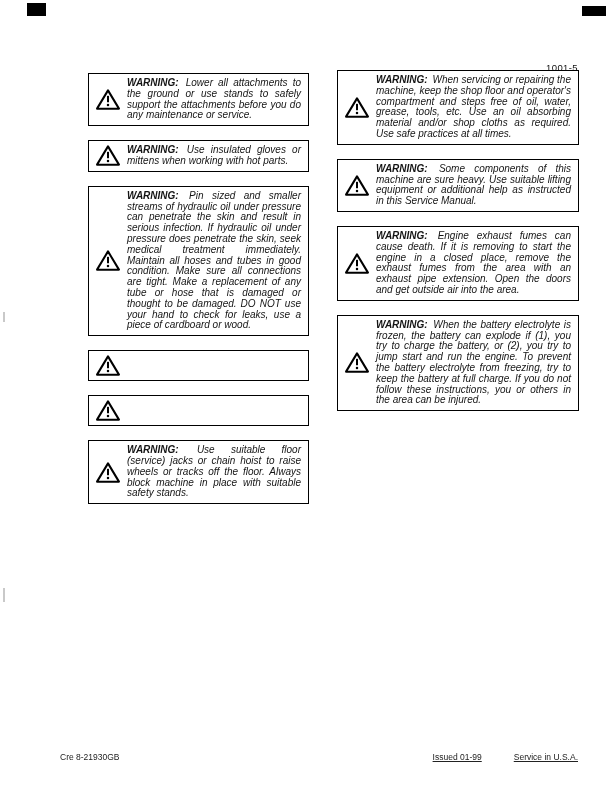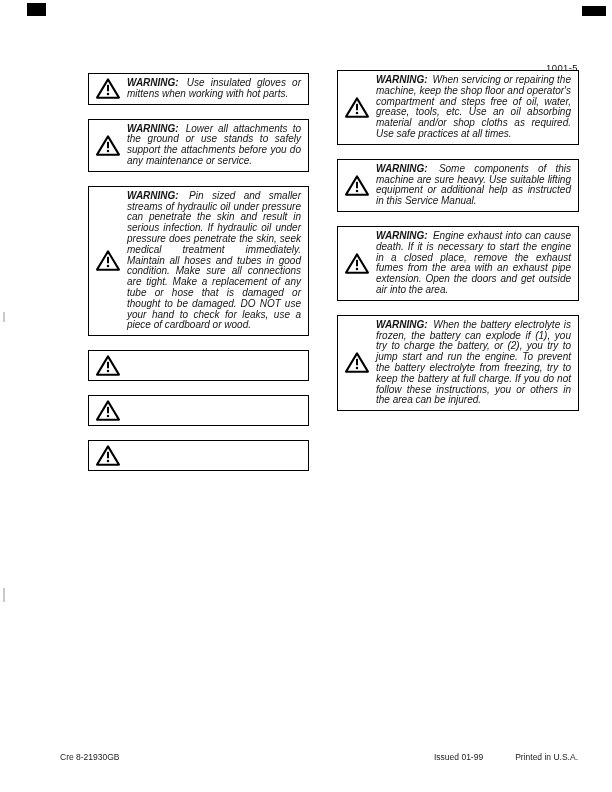--- a/index.html
+++ b/index.html
@@ -64,21 +64,21 @@
 
   .footer {
     position: absolute;
     left: 0;
     right: 0;
     top: 752px;
     font-size: 8.5px;
     color: #222;
   }
   .footer-left { position: absolute; left: 60px; }
-  .footer-right { position: absolute; right: 34px; display: flex; gap: 32px; }
+  .footer-right { position: absolute; right: 34px; display: flex; gap: 32px; text-decoration: underline; }
 
   
   .artifact { position: absolute; background: #000; }
   .artifact-tl { top: 3px; left: 27px; width: 19px; height: 13px; }
   .artifact-tr { top: 6px; right: 6px; width: 24px; height: 10px; }
   .artifact-edge {
     position: absolute;
     background: #c9c9c9;
     width: 2px;
   }
@@ -97,42 +97,42 @@
 
 <div class="col col-left" id="left-column">
   <div class="warning-box">
     <span class="warning-iconwrap">
       <svg viewBox="0 0 26 23" width="24" height="21" aria-hidden="true">
         <polygon points="13,1.5 25,21.5 1,21.5" fill="none" stroke="#000" stroke-width="2.2" stroke-linejoin="round"></polygon>
         <rect x="11.9" y="7.5" width="2.2" height="7" fill="#000"></rect>
         <circle cx="13" cy="17.6" r="1.35" fill="#000"></circle>
       </svg>
     </span>
+    <p class="warning-para"><span class="warning-label">WARNING:</span> <span>Lower all attachments to the ground or use stands to safely support the attachments before you do any maintenance or service.</span></p>
+  </div>
+
+  <div class="warning-box">
+    <span class="warning-iconwrap">
+      <svg viewBox="0 0 26 23" width="24" height="21" aria-hidden="true">
+        <polygon points="13,1.5 25,21.5 1,21.5" fill="none" stroke="#000" stroke-width="2.2" stroke-linejoin="round"></polygon>
+        <rect x="11.9" y="7.5" width="2.2" height="7" fill="#000"></rect>
+        <circle cx="13" cy="17.6" r="1.35" fill="#000"></circle>
+      </svg>
+    </span>
     <p class="warning-para"><span class="warning-label">WARNING:</span> <span>Use insulated gloves or mittens when working with hot parts.</span></p>
   </div>
 
   <div class="warning-box">
     <span class="warning-iconwrap">
       <svg viewBox="0 0 26 23" width="24" height="21" aria-hidden="true">
         <polygon points="13,1.5 25,21.5 1,21.5" fill="none" stroke="#000" stroke-width="2.2" stroke-linejoin="round"></polygon>
         <rect x="11.9" y="7.5" width="2.2" height="7" fill="#000"></rect>
         <circle cx="13" cy="17.6" r="1.35" fill="#000"></circle>
       </svg>
     </span>
-    <p class="warning-para"><span class="warning-label">WARNING:</span> <span>Lower all attachments to the ground or use stands to safely support the attachments before you do any maintenance or service.</span></p>
-  </div>
-
-  <div class="warning-box">
-    <span class="warning-iconwrap">
-      <svg viewBox="0 0 26 23" width="24" height="21" aria-hidden="true">
-        <polygon points="13,1.5 25,21.5 1,21.5" fill="none" stroke="#000" stroke-width="2.2" stroke-linejoin="round"></polygon>
-        <rect x="11.9" y="7.5" width="2.2" height="7" fill="#000"></rect>
-        <circle cx="13" cy="17.6" r="1.35" fill="#000"></circle>
-      </svg>
-    </span>
     <p class="warning-para"><span class="warning-label">WARNING:</span> <span>Pin sized and smaller streams of hydraulic oil under pressure can penetrate the skin and result in serious infection. If hydraulic oil under pressure does penetrate the skin, seek medical treatment immediately. Maintain all hoses and tubes in good condition. Make sure all connections are tight. Make a replacement of any tube or hose that is damaged or thought to be damaged. DO NOT use your hand to check for leaks, use a piece of cardboard or wood.</span></p>
   </div>
 
   <div class="warning-box">
     <span class="warning-iconwrap">
       <svg viewBox="0 0 26 23" width="24" height="21" aria-hidden="true">
         <polygon points="13,1.5 25,21.5 1,21.5" fill="none" stroke="#000" stroke-width="2.2" stroke-linejoin="round"></polygon>
         <rect x="11.9" y="7.5" width="2.2" height="7" fill="#000"></rect>
         <circle cx="13" cy="17.6" r="1.35" fill="#000"></circle>
       </svg>
@@ -150,20 +150,21 @@
   </div>
 
   <div class="warning-box">
     <span class="warning-iconwrap">
       <svg viewBox="0 0 26 23" width="24" height="21" aria-hidden="true">
         <polygon points="13,1.5 25,21.5 1,21.5" fill="none" stroke="#000" stroke-width="2.2" stroke-linejoin="round"></polygon>
         <rect x="11.9" y="7.5" width="2.2" height="7" fill="#000"></rect>
         <circle cx="13" cy="17.6" r="1.35" fill="#000"></circle>
       </svg>
     </span>
+    <p class="warning-para"><span class="warning-label">WARNING:</span> <span>Use suitable floor (service) jacks or chain hoist to raise wheels or tracks off the floor. Always block machine in place with suitable safety stands.</span></p>
   </div>
 </div>
 <div class="col col-right" id="right-column">
   <div class="warning-box">
     <span class="warning-iconwrap">
       <svg viewBox="0 0 26 23" width="24" height="21" aria-hidden="true">
         <polygon points="13,1.5 25,21.5 1,21.5" fill="none" stroke="#000" stroke-width="2.2" stroke-linejoin="round"></polygon>
         <rect x="11.9" y="7.5" width="2.2" height="7" fill="#000"></rect>
         <circle cx="13" cy="17.6" r="1.35" fill="#000"></circle>
       </svg>
@@ -183,34 +184,34 @@
   </div>
 
   <div class="warning-box">
     <span class="warning-iconwrap">
       <svg viewBox="0 0 26 23" width="24" height="21" aria-hidden="true">
         <polygon points="13,1.5 25,21.5 1,21.5" fill="none" stroke="#000" stroke-width="2.2" stroke-linejoin="round"></polygon>
         <rect x="11.9" y="7.5" width="2.2" height="7" fill="#000"></rect>
         <circle cx="13" cy="17.6" r="1.35" fill="#000"></circle>
       </svg>
     </span>
-    <p class="warning-para"><span class="warning-label">WARNING:</span> <span>Engine exhaust into can cause death. If it is necessary to start the engine in a closed place, remove the exhaust fumes from the area with an exhaust pipe extension. Open the doors and get outside air into the area.</span></p>
+    <p class="warning-para"><span class="warning-label">WARNING:</span> <span>Engine exhaust fumes can cause death. If it is removing to start the engine in a closed place, remove the exhaust fumes from the area with an exhaust pipe extension. Open the doors and get outside air into the area.</span></p>
   </div>
 
   <div class="warning-box">
     <span class="warning-iconwrap">
       <svg viewBox="0 0 26 23" width="24" height="21" aria-hidden="true">
         <polygon points="13,1.5 25,21.5 1,21.5" fill="none" stroke="#000" stroke-width="2.2" stroke-linejoin="round"></polygon>
         <rect x="11.9" y="7.5" width="2.2" height="7" fill="#000"></rect>
         <circle cx="13" cy="17.6" r="1.35" fill="#000"></circle>
       </svg>
     </span>
     <p class="warning-para"><span class="warning-label">WARNING:</span> <span>When the battery electrolyte is frozen, the battery can explode if (1), you try to charge the battery, or (2), you try to jump start and run the engine. To prevent the battery electrolyte from freezing, try to keep the battery at full charge. If you do not follow these instructions, you or others in the area can be injured.</span></p>
   </div>
 </div>
 
 <div class="footer">
   <span class="footer-left">Cre 8-21930GB</span>
   <span class="footer-right">
     <span>Issued 01-99</span>
-    <span>Printed in U.S.A.</span>
+    <span>Service in U.S.A.</span>
   </span>
 </div>
 
 </body></html>

